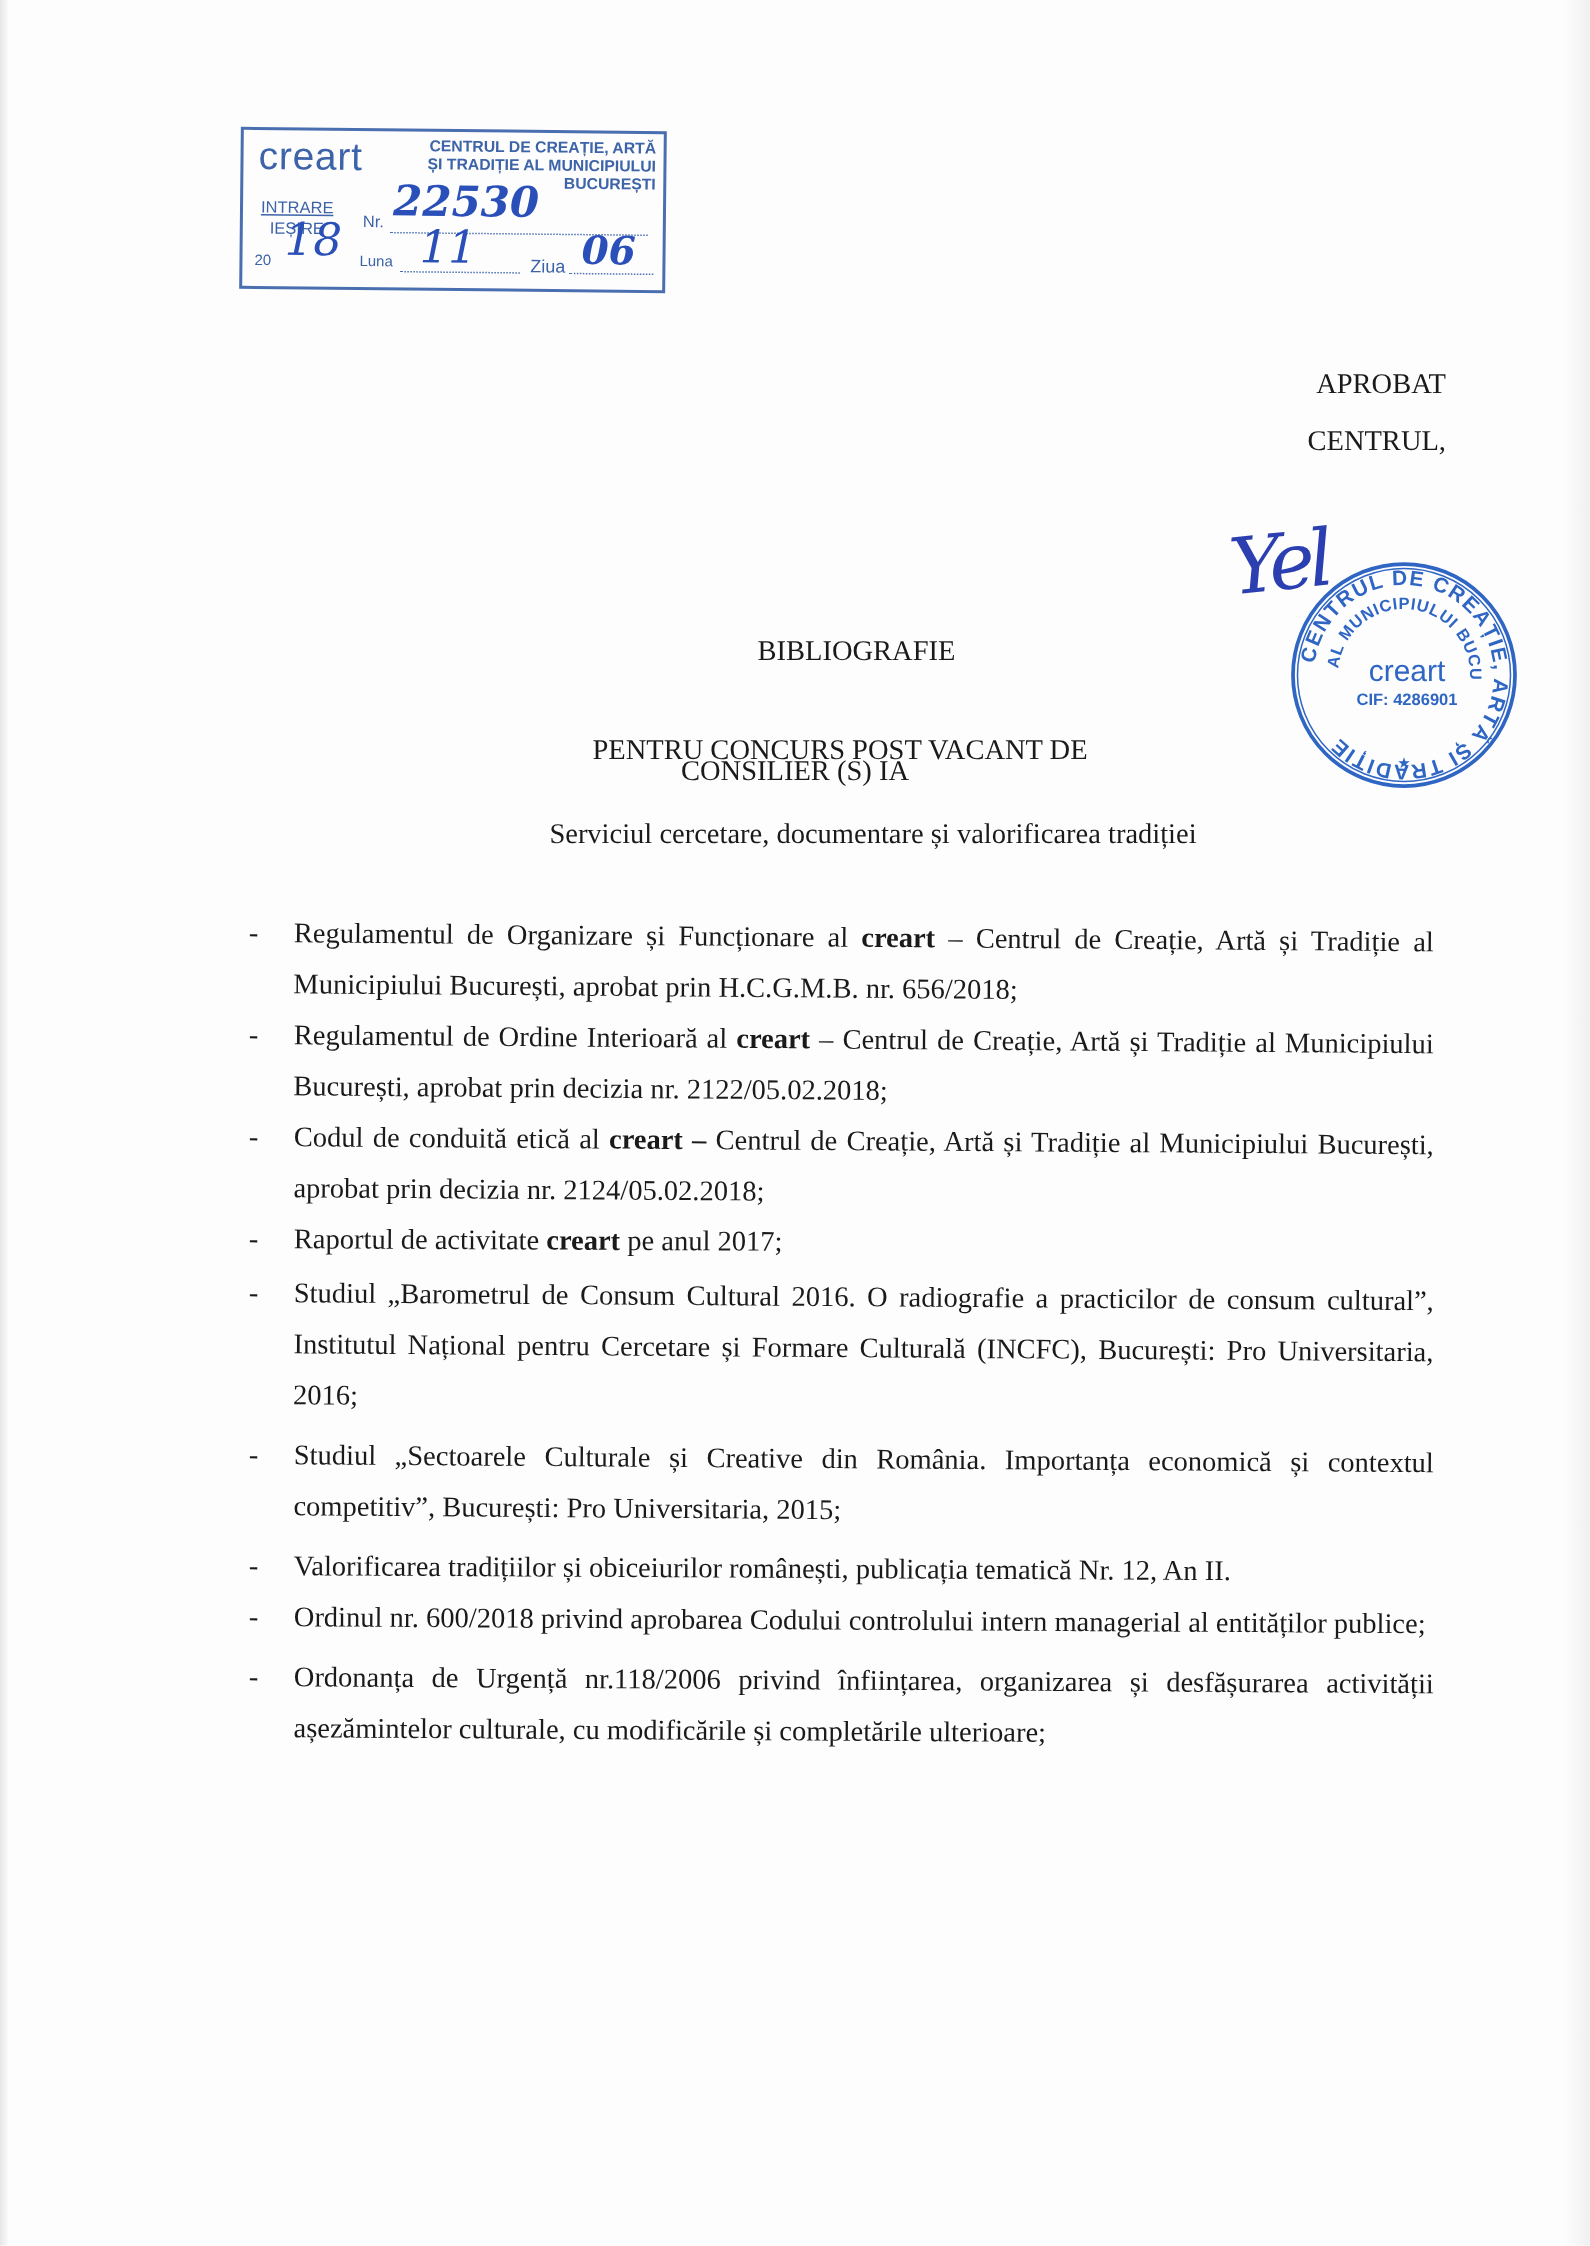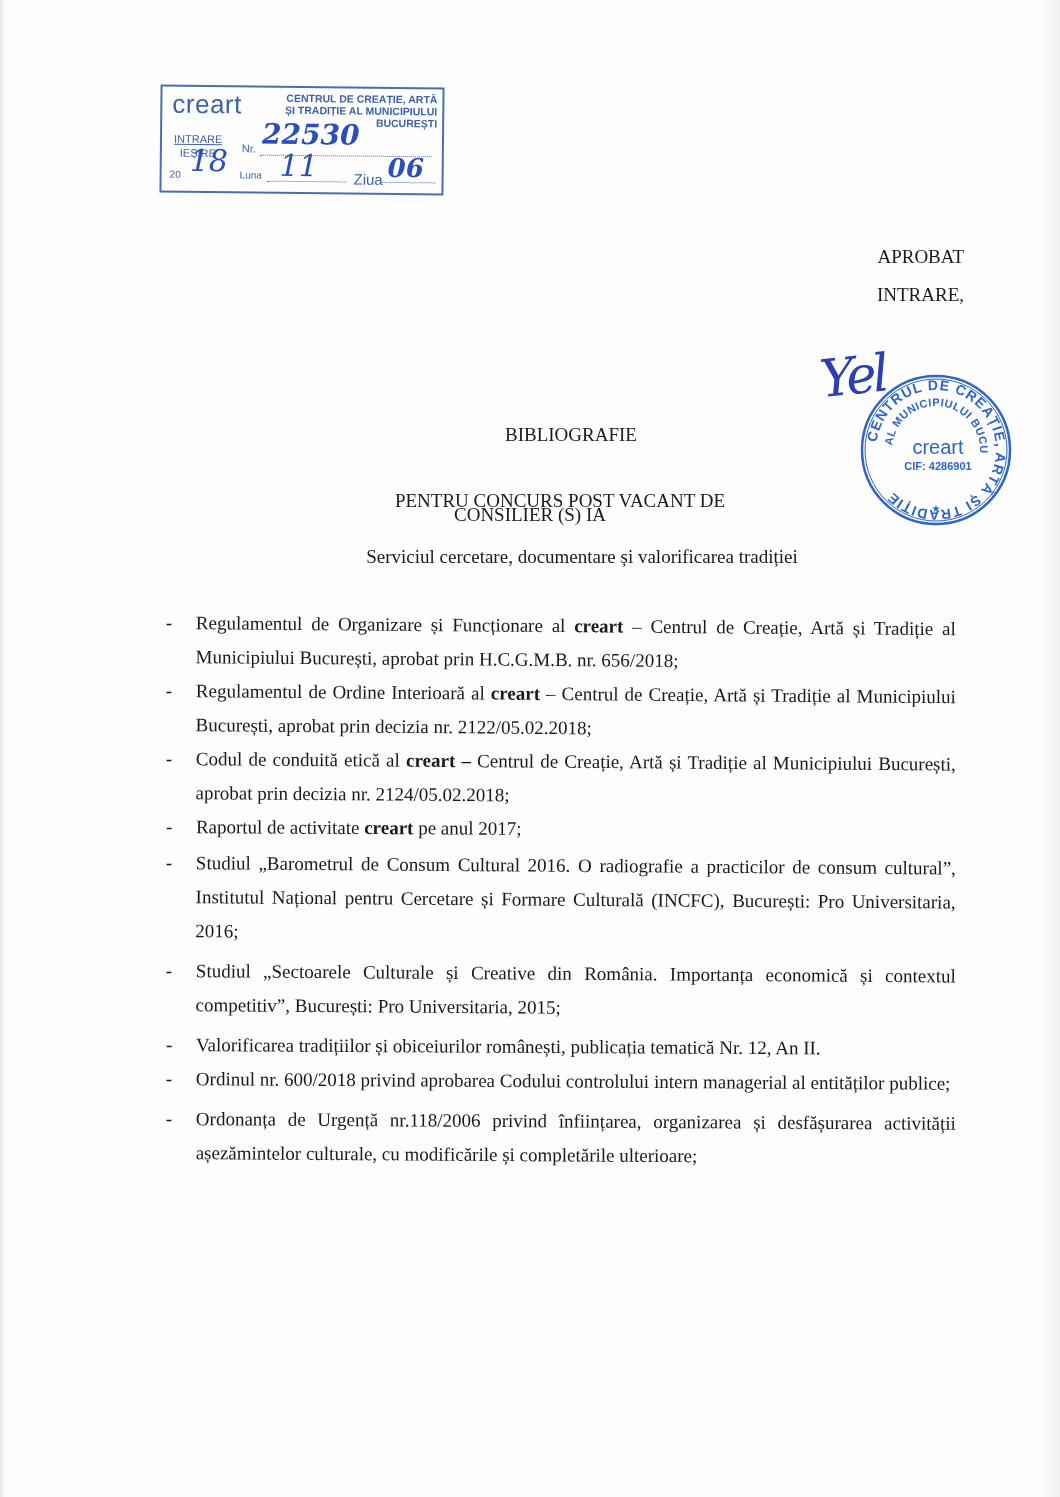--- a/index.html
+++ b/index.html
@@ -69,21 +69,21 @@
     .reg-stamp .luna-line {
       position: absolute; left: 105px; top: 93px; width: 80px;
       border-bottom: 1px dotted #4a6fb0;
     }
     .reg-stamp .luna-value {
       position: absolute; left: 118px; top: 60px;
       font-family: "DejaVu Serif", serif; font-style: italic;
       font-size: 30px; color: #2a4fb8;
     }
     .reg-stamp .ziua-label {
-      position: absolute; left: 192px; top: 82px; font-size: 15px;
+      position: absolute; left: 192px; top: 82px; font-size: 12px;
     }
     .reg-stamp .ziua-line {
       position: absolute; left: 218px; top: 93px; width: 56px;
       border-bottom: 1px dotted #4a6fb0;
     }
     .reg-stamp .ziua-value {
       position: absolute; left: 226px; top: 64px;
       font-family: "DejaVu Serif", serif; font-style: italic;
       font-size: 26px; color: #2a4fb8; font-weight: 700;
     }
@@ -162,21 +162,21 @@
   <span class="luna-label">Luna</span>
   <span class="luna-line"></span>
   <span class="luna-value">11</span>
   <span class="ziua-label">Ziua</span>
   <span class="ziua-line"></span>
   <span class="ziua-value">06</span>
 </div>
 
 <div class="approval">
   <div>APROBAT</div>
-  <div>INTRARE,</div>
+  <div>CENTRUL,</div>
 </div>
 <div class="signature">Yel</div>
 
 <svg class="round-stamp" viewBox="0 0 156 156">
   <defs>
     <path id="outerArc" d="M 78 78 m -60 0 a 60 60 0 1 1 120 0 a 60 60 0 1 1 -120 0"></path>
     <path id="innerArc" d="M 78 78 m -44 0 a 44 44 0 1 1 88 0"></path>
   </defs>
   <circle cx="78" cy="78" r="74" fill="none" stroke="#2f66c4" stroke-width="2.5"></circle>
   <circle cx="78" cy="78" r="71" fill="none" stroke="#2f66c4" stroke-width="1"></circle>

